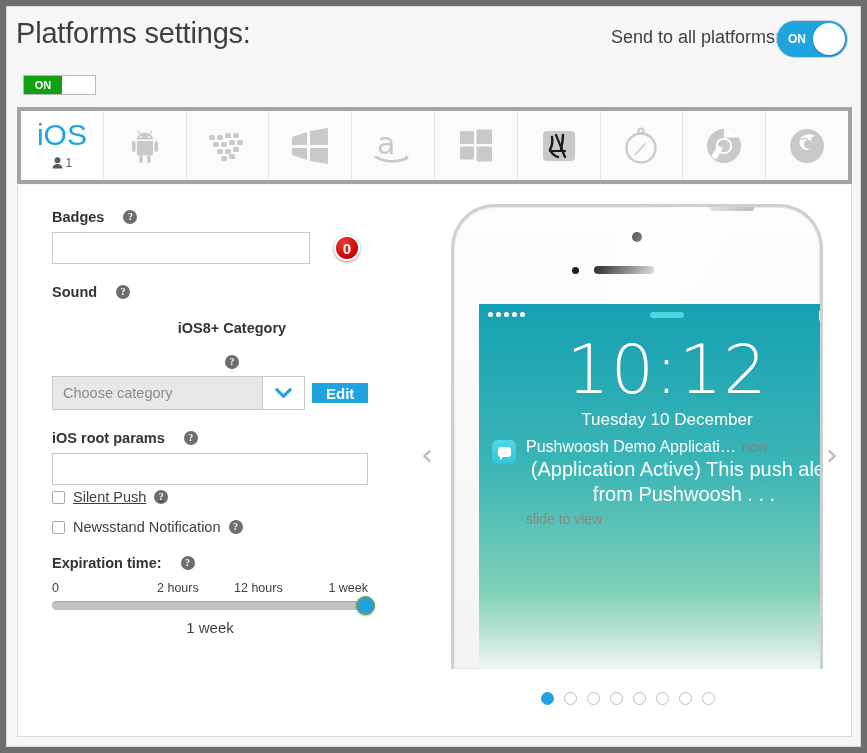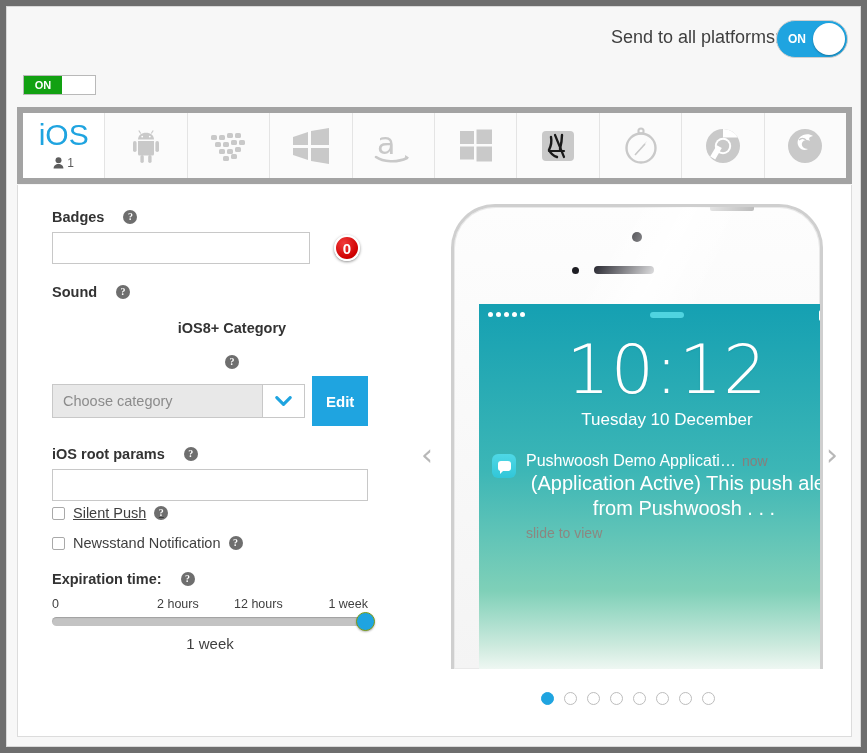--- a/index.html
+++ b/index.html
@@ -83,21 +83,21 @@
     align-items: center;
     justify-content: center;
   }
 
   
   .tabs {
     position: absolute;
     left: 10px; top: 100px;
     width: 835px; height: 77px;
     display: flex;
-    border: 6px solid #a3a3a3;
+    border: 4px solid #a3a3a3;
     background: #ffffff;
   }
   .tab {
     flex: 1 1 0;
     position: relative;
     border-right: 1px solid #e4e4e4;
     background: #ffffff;
     display: flex;
     flex-direction: column;
     align-items: center;
@@ -211,21 +211,21 @@
     width: 42px;
     border-left: 1px solid #c8c8c8;
     display: flex;
     align-items: center;
     justify-content: center;
   }
   .speaker { margin-left: 17px; }
 
   .edit-btn {
     margin-left: 7px;
-    height: 50px;
+    height: 20px;
     padding: 0 14px;
     background: #1fa4e0;
     color: #ffffff;
     border: none;
     font-size: 15px;
     font-weight: bold;
     font-family: "Liberation Sans", sans-serif;
     cursor: pointer;
   }
 
@@ -406,21 +406,21 @@
   }
   .lock-date {
     text-align: center;
     margin-top: 6px;
     font-size: 17px;
     color: #ffffff;
     font-weight: 400;
   }
 
   .notif {
-    margin-top: 22px;
+    margin-top: 8px;
     padding: 0 13px;
     display: flex;
     gap: 10px;
   }
   .notif-icon {
     flex: none;
     width: 24px; height: 24px;
     border-radius: 6px;
     background: linear-gradient(180deg,#4fd8e6 0%, #31c6d8 100%);
     display: flex;
@@ -489,20 +489,21 @@
     background: #1fa4e0;
     border-color: #1fa4e0;
   }
 </style>
 </head>
 <body>
 
 <div id="app">
 
   <div class="header">
+    <div class="page-title">Platforms settings:</div>
     <div class="send-all-label">Send to all platforms:</div>
     <div class="ios-toggle">
       <span class="on-text">ON</span>
       <span class="knob"></span>
     </div>
   </div>
 
   <div class="square-toggle">
     <div class="on-part">ON</div>
   </div>

